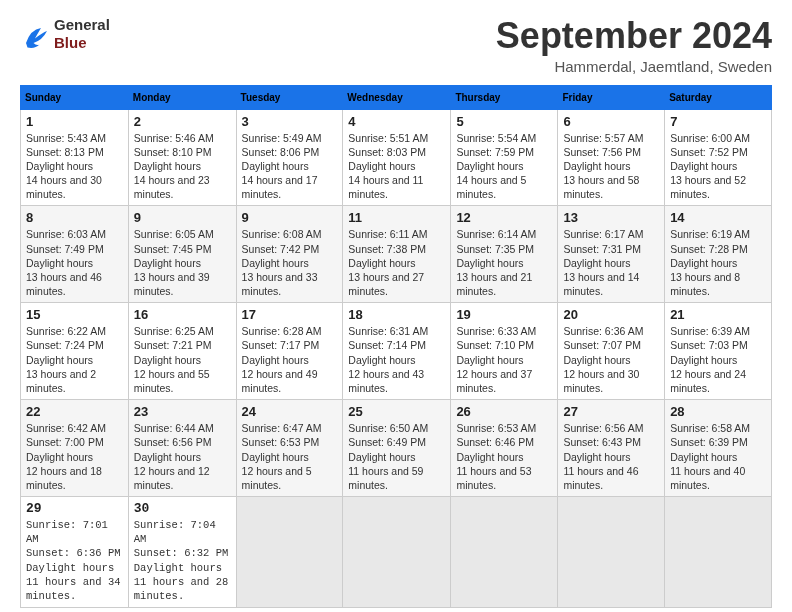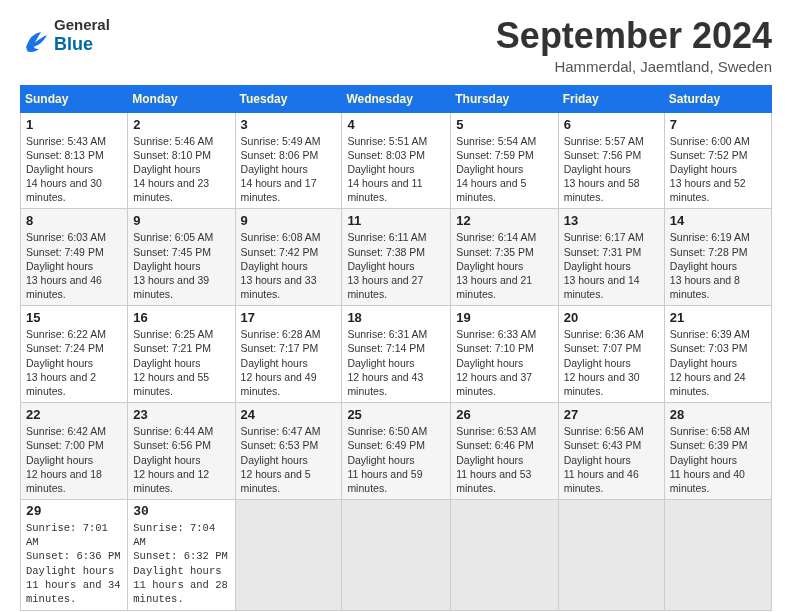--- a/index.html
+++ b/index.html
@@ -43,24 +43,24 @@
       color: #555;
       margin-top: 2px;
     }
     .calendar {
       width: 100%;
       border-collapse: collapse;
       font-size: 11px;
     }
     .calendar th {
       background: #1a73e8;
-      color: #fef9c3;
+      color: #000000;
       padding: 6px 4px;
       text-align: left;
-      font-size: 12px;
+      font-size: 10px;
       font-weight: bold;
       border: 1px solid #1a73e8;
     }
     .calendar td {
       border: 1px solid #ccc;
       vertical-align: top;
       padding: 4px 5px;
       width: 113px;
       min-height: 80px;
       background: #fff;
@@ -92,21 +92,21 @@
 <body>
 
 <div class="page">
   <div class="header-area">
     <div class="logo">
       <svg class="logo-bird" viewBox="0 0 40 40" xmlns="http://www.w3.org/2000/svg">
         <path d="M8 28 Q14 10 28 8 Q22 18 20 22 Q30 14 36 12 Q30 24 18 28 Q22 32 26 30 Q20 36 10 34 Z" fill="#1a73e8"></path>
       </svg>
       <div>
         <div style="font-size:15px;font-weight:bold;color:#333;line-height:1.2;">General</div>
-        <div style="font-size:18px;font-weight:bold;color:#0369a1;line-height:1.2;">Blue</div>
+        <div style="font-size:15px;font-weight:bold;color:#7f1d1d;line-height:1.2;">Blue</div>
       </div>
     </div>
     <div class="title-area">
       <div class="month-title">September 2024</div>
       <div class="location">Hammerdal, Jaemtland, Sweden</div>
     </div>
   </div>
 
   <table class="calendar">
     <thead>

